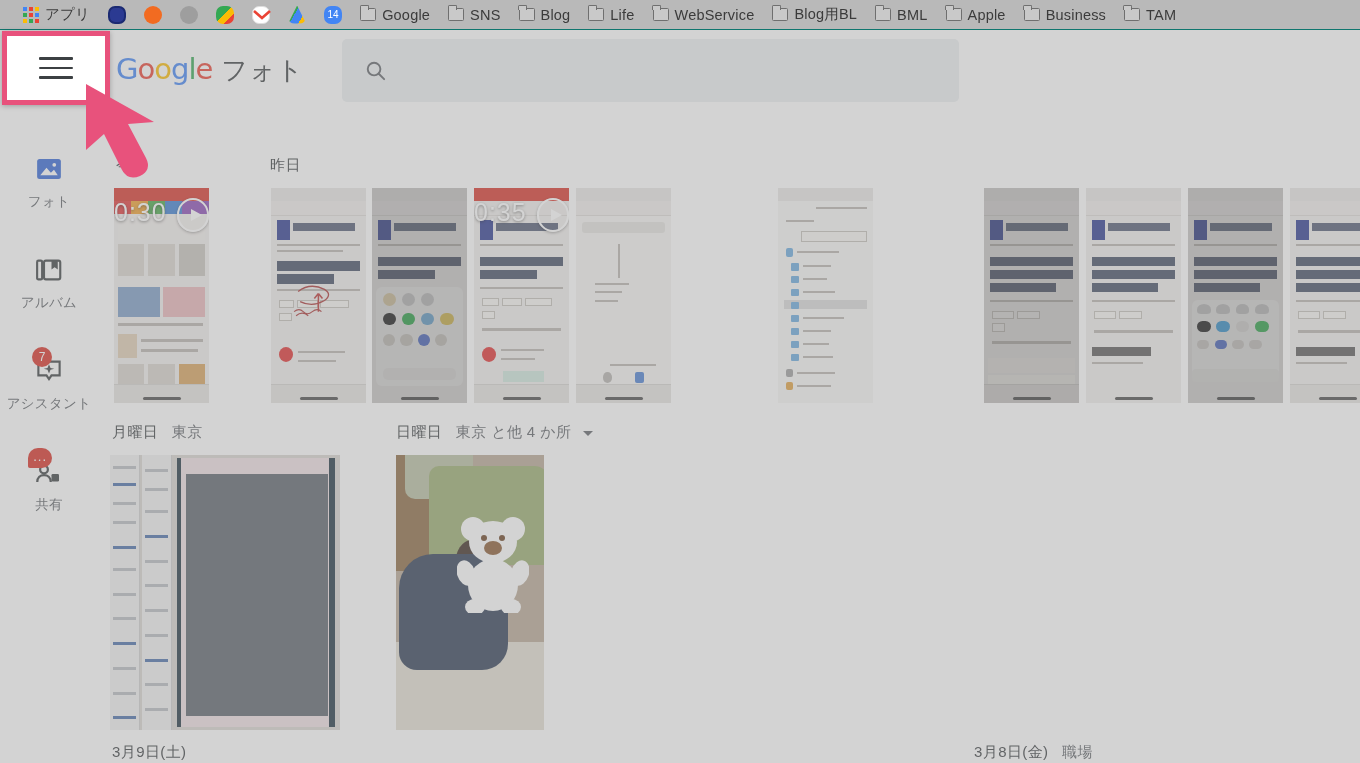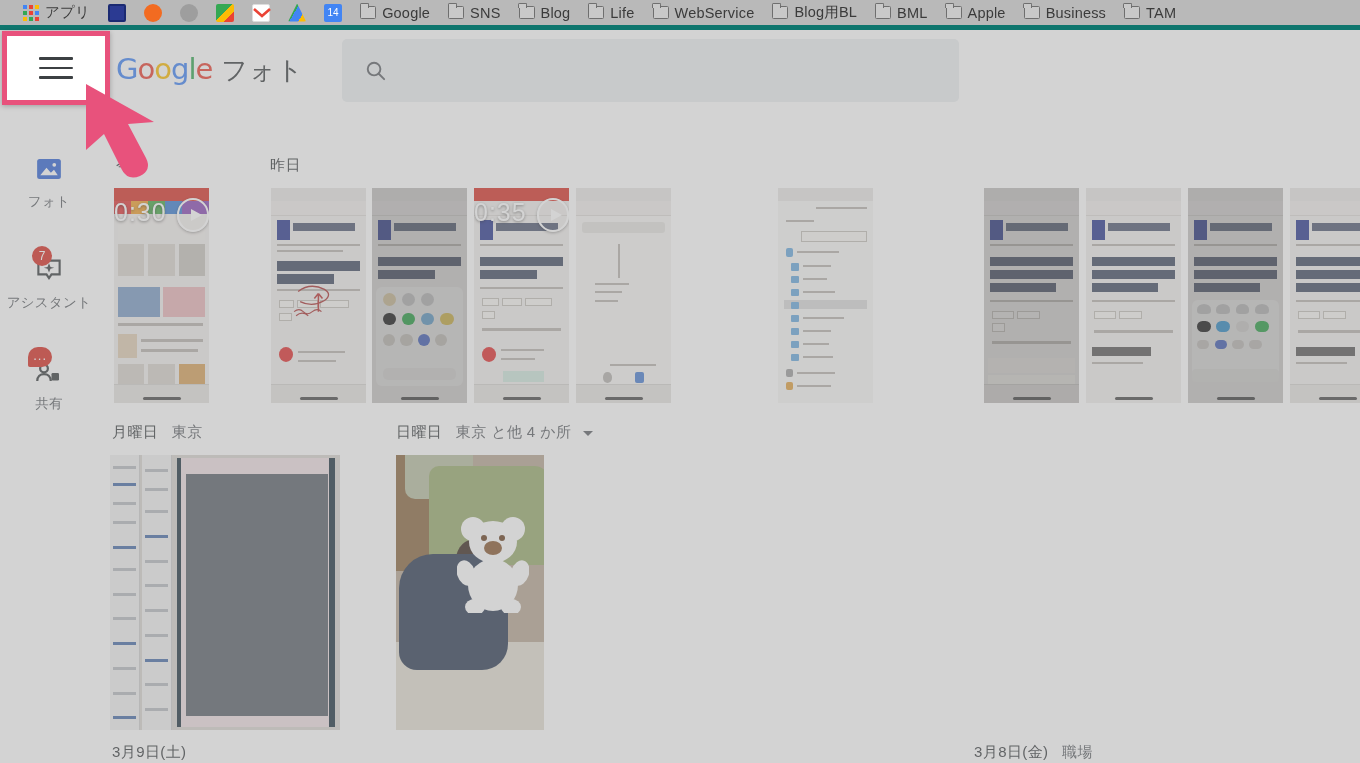--- a/index.html
+++ b/index.html
@@ -10,39 +10,39 @@
     background: #c3c3c3;
   }
   #screen { position: relative; width: 1360px; height: 763px; overflow: hidden; background: #bfbfbf; }
 
   
   .bookmarkbar {
     position: absolute; left: 0; top: 0; width: 1360px; height: 30px;
     background: #b9b9b9;
     display: flex; align-items: center; gap: 0px;
     padding-left: 14px;
-    border-bottom: 5px solid #0f766e;
+    border-bottom: 1px solid #0f766e;
   }
   .bm { display: flex; align-items: center; gap: 6px; padding: 0 9px; height: 24px; white-space: nowrap; }
   .bm-label { font-size: 14.5px; color: #3b3b3b; letter-spacing: .2px; }
   .apps-grid-dots {
     width: 16px; height: 16px;
     display: grid; grid-template-columns: repeat(3, 4px); grid-template-rows: repeat(3, 4px);
     gap: 2px;
   }
   .apps-grid-dots i { display:block; width:4px; height:4px; }
   .folder-ico {
     width: 16px; height: 13px; position: relative; display: inline-block;
     border: 1.6px solid #6f6f6f; border-radius: 1.5px; background: #c9c9c9;
   }
   .folder-ico::before {
     content:""; position:absolute; left: -1.6px; top: -4px; width: 7px; height: 4px;
     border: 1.6px solid #6f6f6f; border-bottom: none; border-radius: 1.5px 1.5px 0 0; background:#c9c9c9;
   }
-  .sq-ico { width: 18px; height: 18px; border-radius: 2px; display:inline-block; position: relative; }
+  .sq-ico { width: 18px; height: 18px; border-radius: 7px; display:inline-block; position: relative; }
 
   
   .tint { position: absolute; inset: 30px 0 0 0; background: rgba(150,150,150,.42); pointer-events:none; z-index: 40; }
 
   
   .gp-header {
     position: absolute; left: 0; top: 30px; width: 1360px; height: 80px;
     background: #ffffff; display: flex; align-items: center; z-index: 10;
   }
   .hamburger-cell {
@@ -277,20 +277,30 @@
       <span class="nav-ico">
         <svg width="30" height="30" viewBox="0 0 24 24">
           <rect x="2.5" y="4" width="19" height="16" rx="2" fill="#3367d6"></rect>
           <path d="M5 17 L10 11 L13.5 15 L16 12.5 L19 17 Z" fill="#ffffff"></path>
           <circle cx="16.2" cy="8.6" r="1.5" fill="#ffffff"></circle>
         </svg>
       </span>
       <span class="nav-label">フォト</span>
     </div>
 
+    <div class="nav-item">
+      <span class="nav-ico">
+        <svg width="30" height="30" viewBox="0 0 24 24" fill="none" stroke="#3c4043" stroke-width="1.7">
+          <rect x="2.5" y="4.5" width="4" height="15" rx="1"></rect>
+          <rect x="8" y="4.5" width="13" height="15" rx="1.5"></rect>
+          <path d="M14 4.5 L14 11.5 L16.5 9.8 L19 11.5 L19 4.5" fill="#3c4043" stroke="none"></path>
+        </svg>
+      </span>
+      <span class="nav-label">アルバム</span>
+    </div>
 
     <div class="nav-item">
       <span class="nav-ico">
         <svg width="30" height="30" viewBox="0 0 24 24" fill="none" stroke="#3c4043" stroke-width="1.7">
           <path d="M3.5 4.5 h17 v11 h-6.5 l-2 3 l-2 -3 h-6.5 z"></path>
           <path d="M12 6.6 L13.2 9.6 L16.2 10.2 L13.2 10.9 L12 13.9 L10.8 10.9 L7.8 10.2 L10.8 9.6 Z" fill="#3c4043" stroke="none"></path>
         </svg>
         <span class="badge">7</span>
       </span>
       <span class="nav-label">アシスタント</span>

